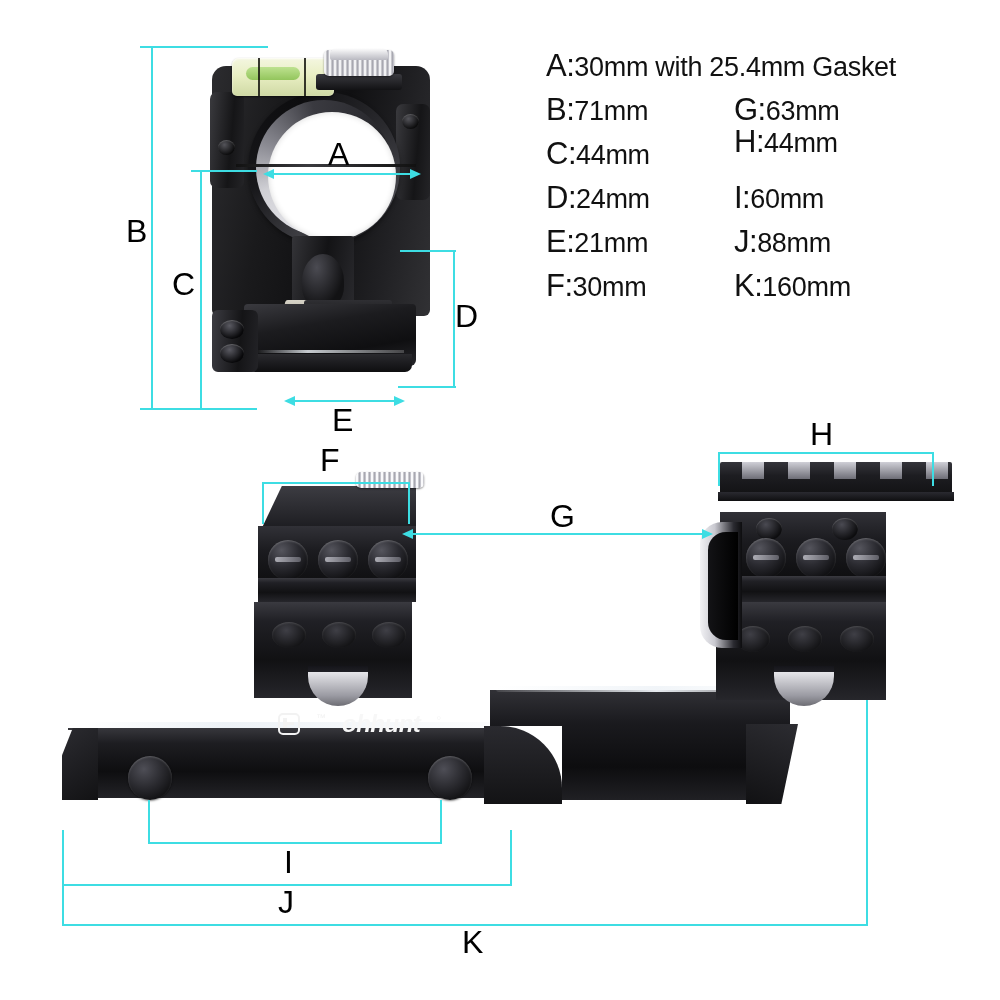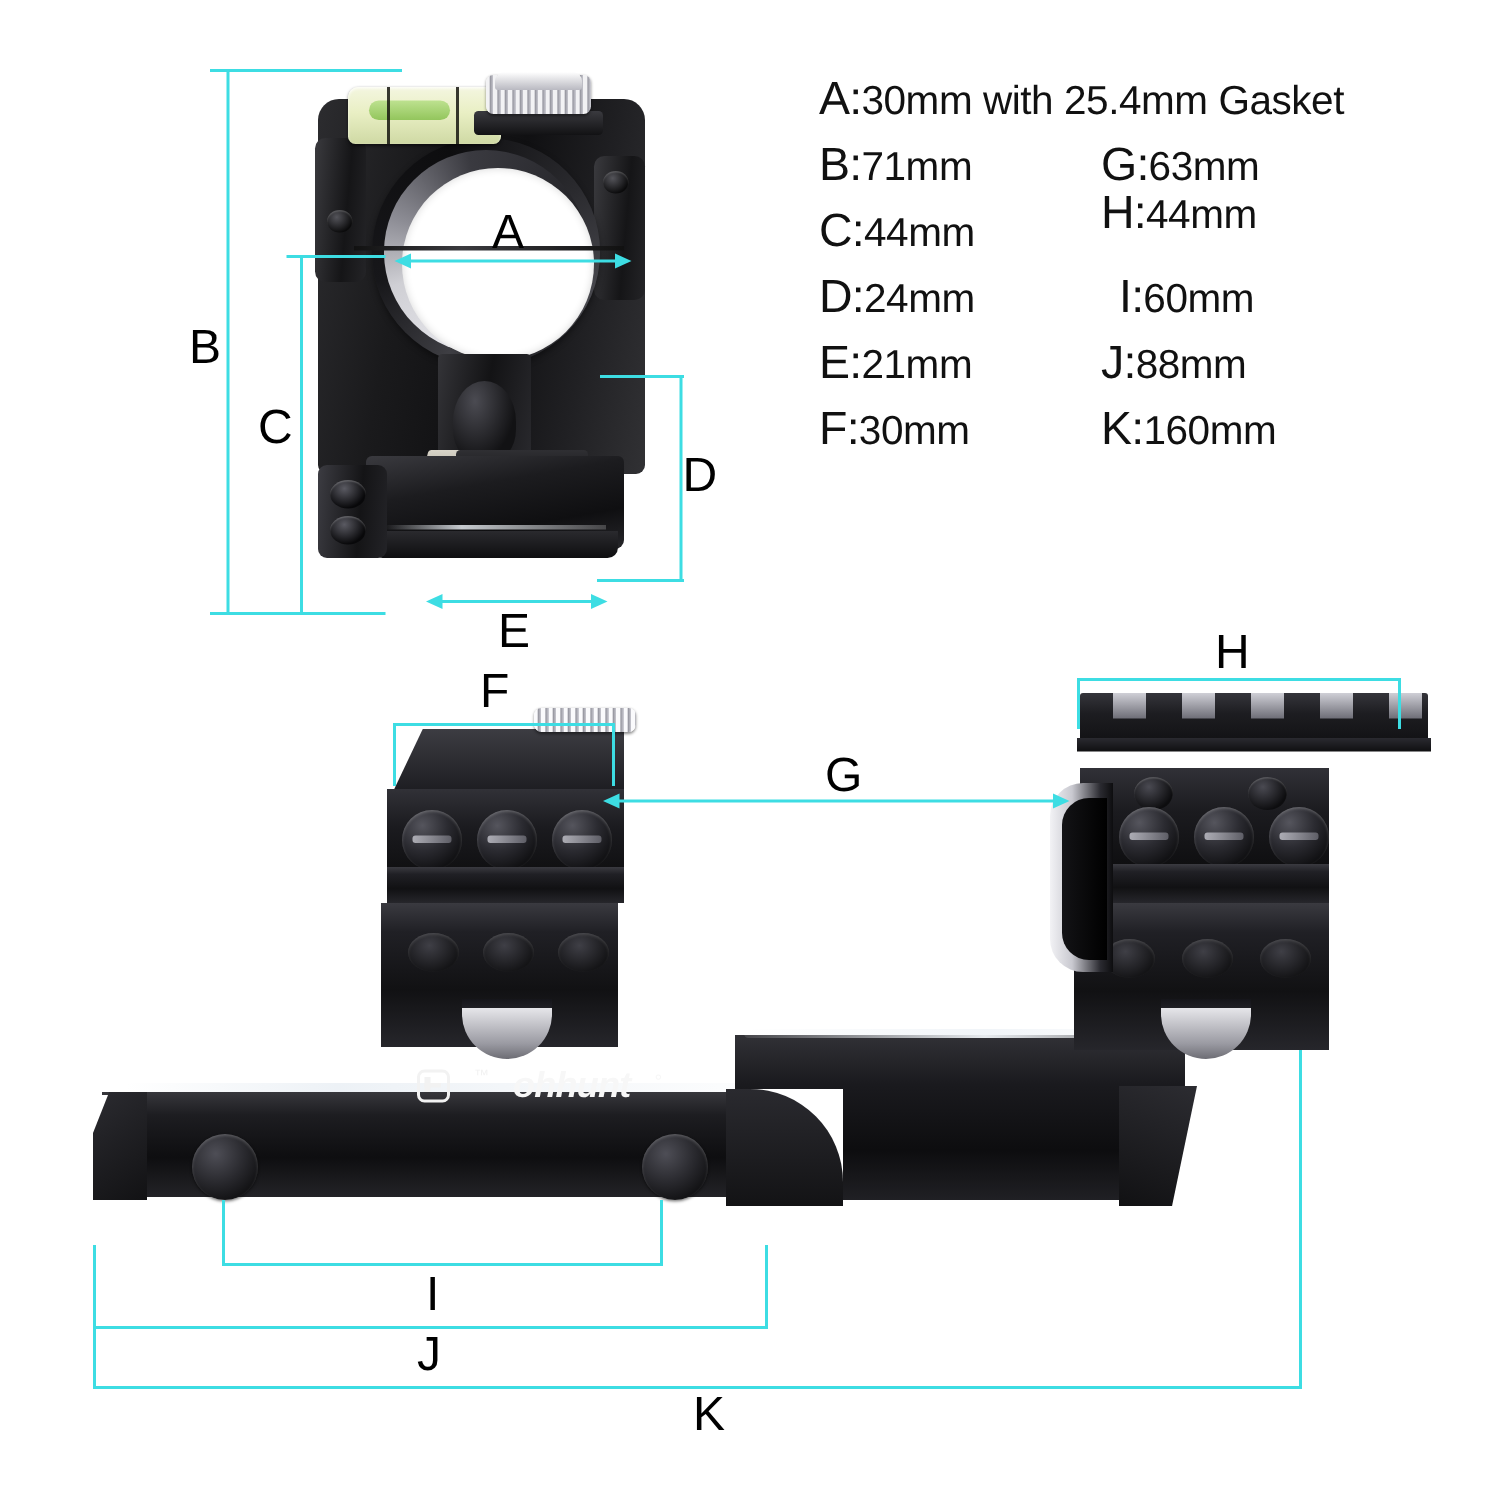--- a/index.html
+++ b/index.html
@@ -328,21 +328,21 @@
     <div class="legend-row" style="left:0px;top:88px;text-align:center;">
       <span class="lg-key">C:</span><span class="lg-val">44mm</span>
     </div>
     <div class="legend-row" style="left:188px;top:76px;">
       <span class="lg-key">H:</span><span class="lg-val">44mm</span>
     </div>
 
     <div class="legend-row" style="left:0px;top:132px;">
       <span class="lg-key">D:</span><span class="lg-val">24mm</span>
     </div>
-    <div class="legend-row" style="left:188px;top:132px;margin-left:12px;">
+    <div class="legend-row" style="left:188px;top:132px;">
       <span class="lg-key">I:</span><span class="lg-val">60mm</span>
     </div>
 
     <div class="legend-row" style="left:0px;top:176px;">
       <span class="lg-key">E:</span><span class="lg-val">21mm</span>
     </div>
     <div class="legend-row" style="left:188px;top:176px;">
       <span class="lg-key">J:</span><span class="lg-val">88mm</span>
     </div>
 

